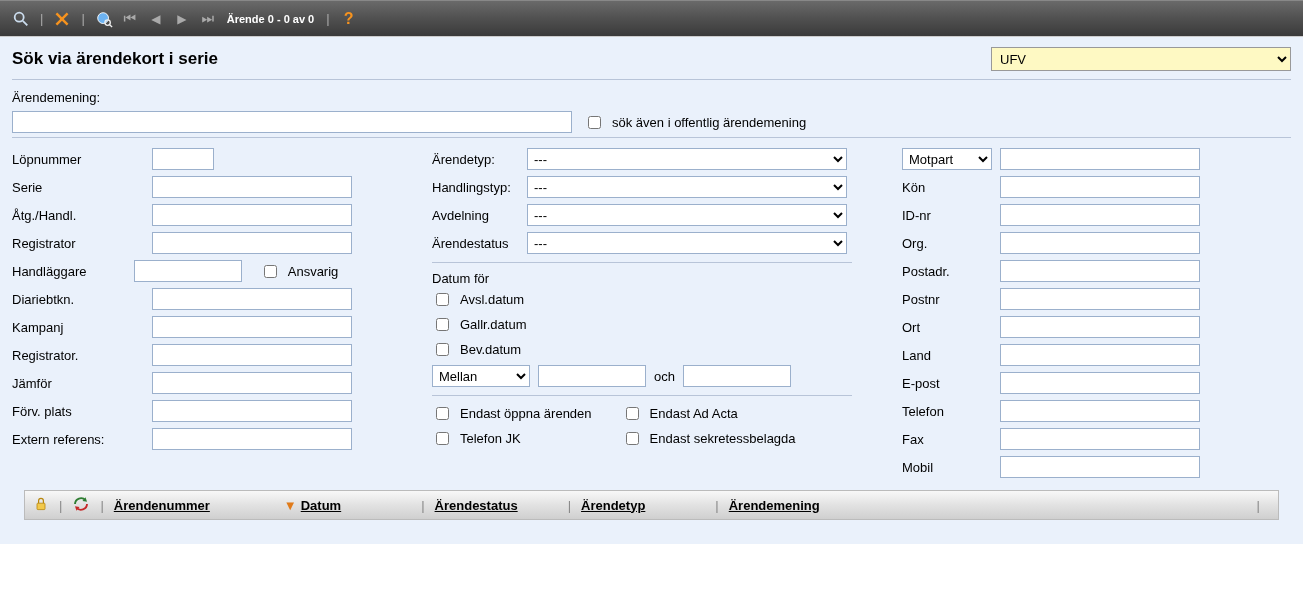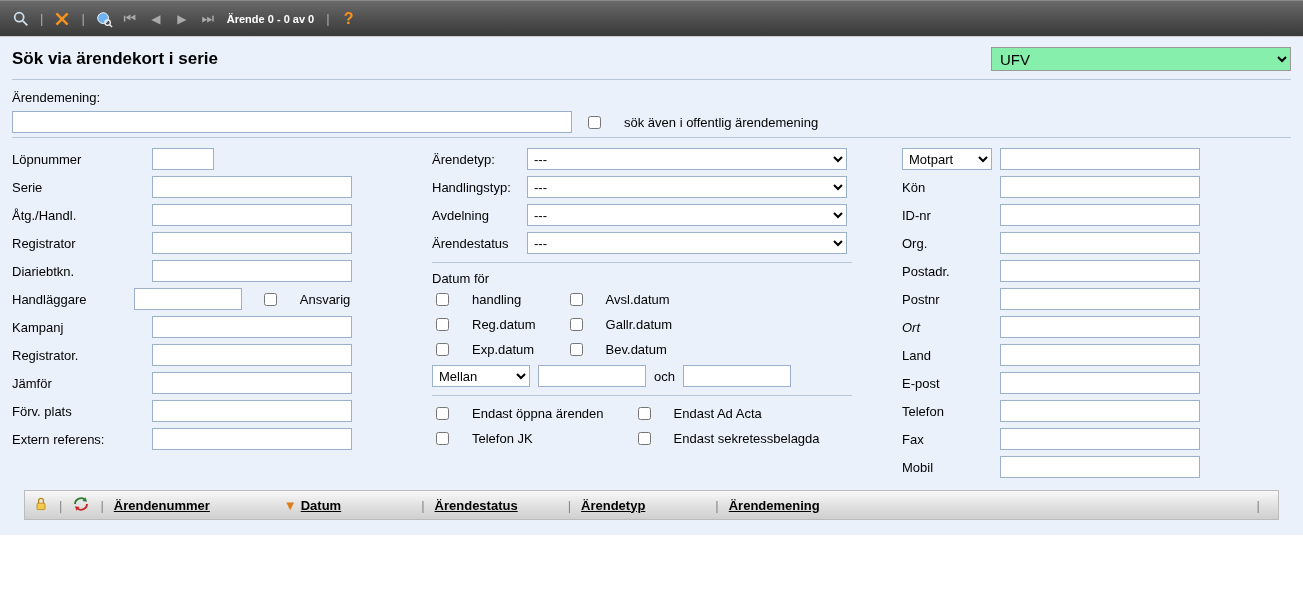--- a/index.html
+++ b/index.html
@@ -37,40 +37,40 @@
     font-weight: bold;
     margin: 0 6px;
     font-size: 11px;
   }
   .arrow-first::before { content: "⏮"; color:#aaa; font-size:14px;}
   .arrow-prev::before  { content: "◀"; color:#aaa; font-size:12px;}
   .arrow-next::before  { content: "▶"; color:#aaa; font-size:12px;}
   .arrow-last::before  { content: "⏭"; color:#aaa; font-size:14px;}
   .search-area {
     background: #eaf1fb;
-    padding: 10px 12px 15px 12px;
+    padding: 10px 12px 24px 12px;
     border-top: 1px solid #ccc;
   }
   .search-title-row {
     display: flex;
     justify-content: space-between;
     align-items: center;
     margin-bottom: 8px;
   }
   .search-title {
     font-size: 17px;
     font-weight: bold;
   }
   .series-select {
     width: 300px;
     height: 24px;
     border: 1px solid #999;
-    background: #86efac;
+    background: #fef9c3;
     padding: 0 4px;
-    font-size: 15px;
+    font-size: 13px;
   }
   .hr {
     border: none;
     border-top: 1px solid #b8c4d8;
     margin: 4px 0 10px 0;
   }
   .field-row {
     display: flex;
     align-items: center;
     margin-bottom: 6px;
@@ -84,21 +84,21 @@
     background: #fff;
     padding: 0 4px;
     font-size: 13px;
   }
   .txt-wide { width: 560px; }
   .txt-med  { width: 200px; }
   .txt-sm   { width: 62px; }
   .txt-num  { width: 108px; }
   .txt-date { width: 108px; }
   .txt-rcol { width: 200px; }
-  .cb-label { display: inline-flex; align-items: center; gap: 20px; }
+  .cb-label { display: inline-flex; align-items: center; gap: 8px; }
   .cols {
     display: flex;
     gap: 50px;
     align-items: flex-start;
   }
   .col { flex: 0 0 auto; }
   .col1 { width: 370px; }
   .col2 { width: 420px; }
   .col3 { width: 320px; }
   .sel {
@@ -209,33 +209,33 @@
         </div>
       <div class="field-row">
           <label>Åtg./Handl.</label>
           <input class="txt txt-med" style="">
         </div>
       <div class="field-row">
           <label>Registrator</label>
           <input class="txt txt-med" style="">
         </div>
       <div class="field-row">
-          <label>Diariebtkn.</label>
-          <input class="txt txt-med" style="">
-        </div>
-      <div class="field-row">
         <label>Handläggare</label>
         <input class="txt txt-num" style="">
         <span style="width:20px;"></span>
         <label class="cb-label">
           <input type="checkbox" style="">
           <span>Ansvarig</span>
         </label>
       </div>
       <div class="field-row">
+          <label>Diariebtkn.</label>
+          <input class="txt txt-med" style="">
+        </div>
+      <div class="field-row">
           <label>Kampanj</label>
           <input class="txt txt-med" style="">
         </div>
       <div class="field-row">
           <label>Registrator.</label>
           <input class="txt txt-med" style="">
         </div>
       <div class="field-row">
           <label>Jämför</label>
           <input class="txt txt-med" style="">
@@ -263,34 +263,20 @@
           <span class="col2-label">Avdelning</span>
           <select class="sel sel-wide"><option>---</option></select>
         </div>
       <div class="field-row">
           <span class="col2-label">Ärendestatus</span>
           <select class="sel sel-wide"><option>---</option></select>
         </div>
       <hr class="subhr">
       <div style="margin-bottom:4px;">Datum för</div>
       <div class="date-group">
-        <div class="date-col">
-          <label class="cb-label">
-              <input type="checkbox" style="">
-              <span>handling</span>
-            </label>
-          <label class="cb-label">
-              <input type="checkbox" style="">
-              <span>Reg.datum</span>
-            </label>
-          <label class="cb-label">
-              <input type="checkbox" style="">
-              <span>Exp.datum</span>
-            </label>
-        </div>
         <div class="date-col">
           <label class="cb-label">
               <input type="checkbox" style="">
               <span>Avsl.datum</span>
             </label>
           <label class="cb-label">
               <input type="checkbox" style="">
               <span>Gallr.datum</span>
             </label>
           <label class="cb-label">
@@ -350,21 +336,21 @@
         </div>
       <div class="field-row">
           <label style="width:98px;">Postadr.</label>
           <input class="txt txt-rcol" style="">
         </div>
       <div class="field-row">
           <label style="width:98px;">Postnr</label>
           <input class="txt txt-rcol" style="">
         </div>
       <div class="field-row">
-          <label style="width:98px;font-style:italic;">Ort</label>
+          <label style="width:98px;">Ort</label>
           <input class="txt txt-rcol" style="">
         </div>
       <div class="field-row">
           <label style="width:98px;">Land</label>
           <input class="txt txt-rcol" style="">
         </div>
       <div class="field-row">
           <label style="width:98px;">E-post</label>
           <input class="txt txt-rcol" style="">
         </div>

